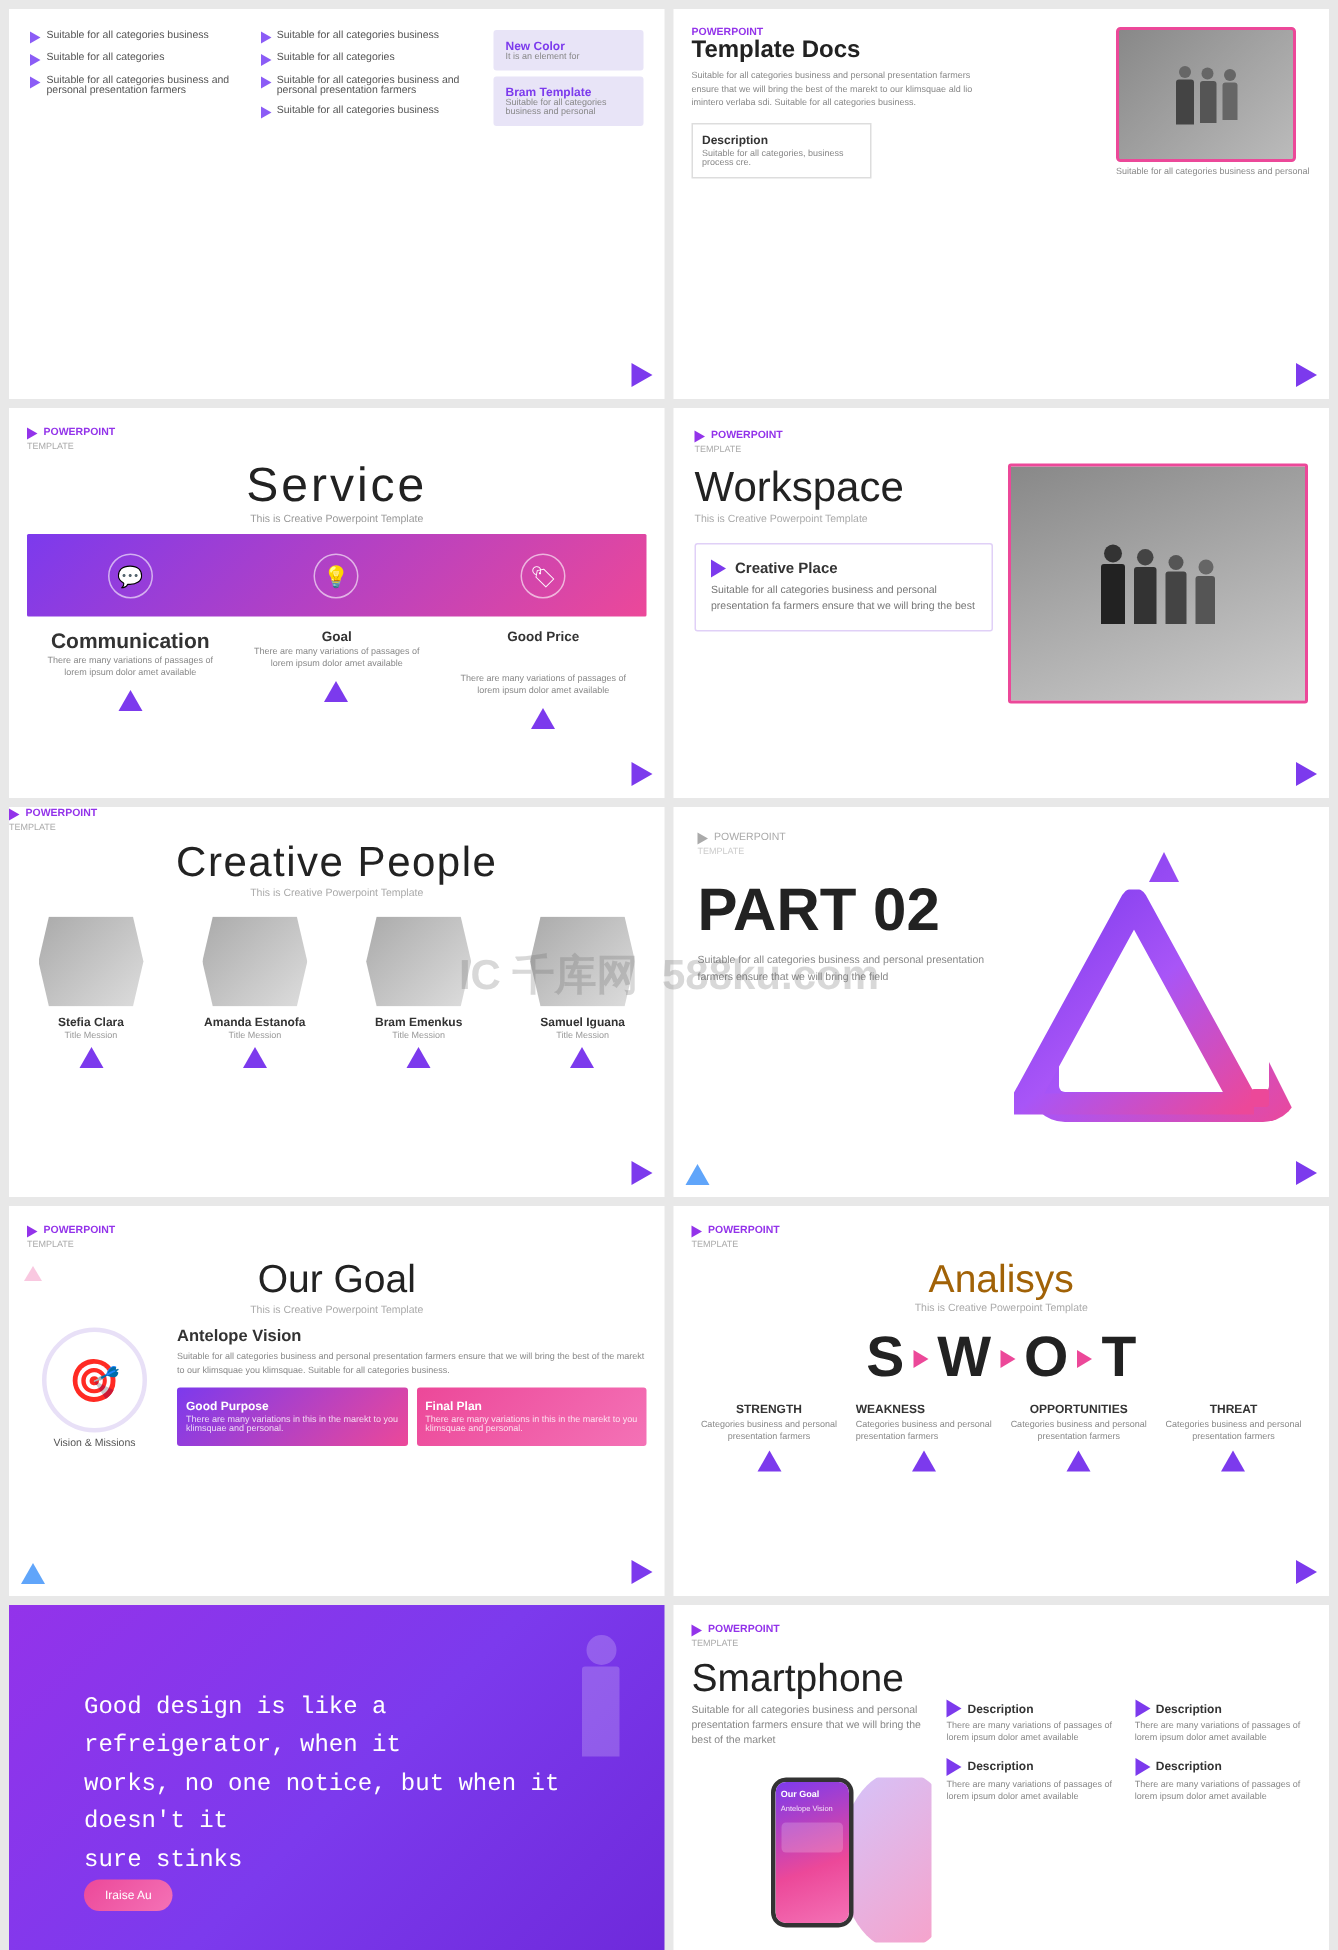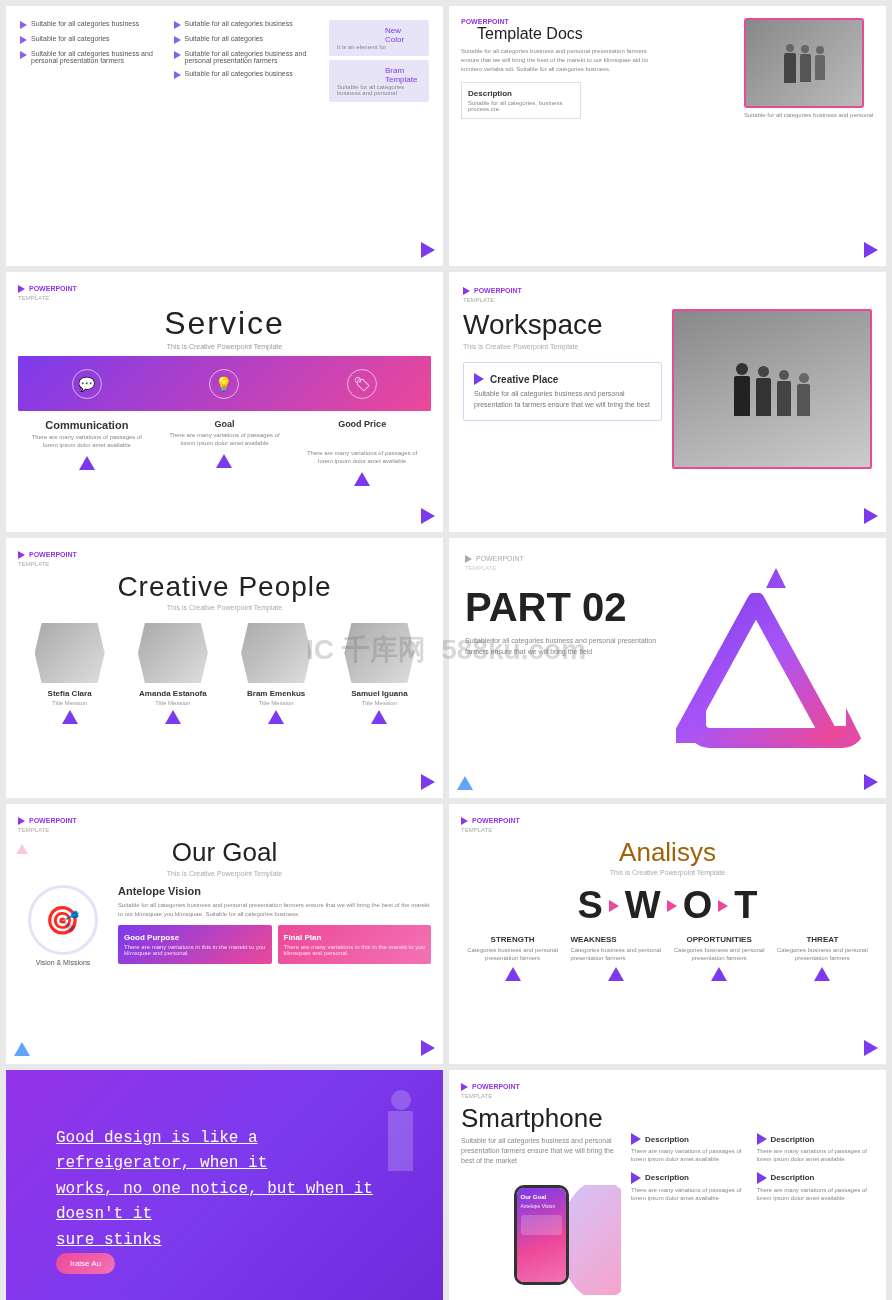--- a/index.html
+++ b/index.html
@@ -60,21 +60,21 @@
       flex-shrink: 0;
       margin-top: 1px;
     }
     .color-block {
       background: #e8e4f7;
       padding: 6px 8px;
       border-radius: 2px;
       font-size: 7px;
       margin-bottom: 4px;
     }
-    .color-block .label { color: #7c3aed; font-weight: normal; font-size: 8px; margin-left: 48px; }
+    .color-block .label { color: #7c3aed; font-weight: bold; font-size: 8px; }
     .color-block .sub { color: #888; font-size: 6px; }
 
     
     .slide-2 {
       background: #fff;
     }
 
     
     .slide-3 { background: #fff; }
     .slide-3 h1 {
@@ -247,21 +247,21 @@
     <div class="corner-arrow-right">
       <div class="arrow-right-purple"></div>
     </div>
   </div>
 
   <div class="slide slide-2">
     <div class="slide-inner" style="padding:12px;">
       <div style="display:flex;align-items:flex-start;gap:8px;">
         <div style="flex:1;">
           <div style="font-size:7px;color:#9333ea;font-weight:bold;">POWERPOINT</div>
-          <div style="font-size:16px;font-weight:400;color:#222;margin-bottom:4px;margin-left:16px;">Template Docs</div>
+          <div style="font-size:16px;font-weight:700;color:#222;margin-bottom:4px;">Template Docs</div>
           <div style="font-size:6px;color:#888;line-height:1.5;max-width:200px;margin-bottom:8px;">Suitable for all categories business and personal presentation farmers ensure that we will bring the best of the marekt to our klimsquae ald lio imintero verlaba sdi. Suitable for all categories business.</div>
           <div style="border:1px solid #ddd;padding:6px;width:120px;">
             <div style="font-size:8px;font-weight:bold;color:#333;margin-bottom:2px;">Description</div>
             <div style="font-size:6px;color:#888;">Suitable for all categories, business process cre.</div>
           </div>
         </div>
         <div style="width:130px;">
           <div style="width:120px;height:90px;background:linear-gradient(135deg,#888 0%,#bbb 100%);border-radius:3px;overflow:hidden;border:2px solid #ec4899;">
             <div class="people-silhouette" style="height:100%;align-items:center;justify-content:center;gap:4px;">
               <div class="person">
@@ -298,21 +298,21 @@
       <div style="font-size:7px;color:#999;text-align:center;margin-bottom:6px;">This is Creative Powerpoint Template</div>
 
       <div style="width:100%;height:55px;background:linear-gradient(135deg,#7c3aed 0%,#ec4899 100%);display:flex;align-items:center;justify-content:space-around;margin-bottom:8px;border-radius:1px;">
         <div class="icon-circle">💬</div>
         <div class="icon-circle">💡</div>
         <div class="icon-circle">🏷</div>
       </div>
 
       <div style="display:flex;justify-content:space-around;text-align:center;">
         <div style="width:30%;">
-          <div style="font-size:11px;font-weight:bold;color:#333;margin-bottom:2px;">Communication</div>
+          <div style="font-size:14px;font-weight:bold;color:#333;margin-bottom:2px;">Communication</div>
           <div style="font-size:6px;color:#888;line-height:1.4;">There are many variations of passages of lorem ipsum dolor amet available</div>
           <div style="margin-top:6px;display:flex;justify-content:center;">
             <div class="tri-purple"></div>
           </div>
         </div>
         <div style="width:30%;">
           <div style="font-size:9px;font-weight:bold;color:#333;margin-bottom:2px;">Goal</div>
           <div style="font-size:6px;color:#888;line-height:1.4;">There are many variations of passages of lorem ipsum dolor amet available</div>
           <div style="margin-top:6px;display:flex;justify-content:center;">
             <div class="tri-purple"></div>
@@ -374,21 +374,21 @@
           </div>
         </div>
       </div>
     </div>
     <div class="corner-arrow-right">
       <div class="arrow-right-purple"></div>
     </div>
   </div>
 
   <div class="slide slide-5">
-    <div class="slide-inner" style="padding:12px;">
+    <div class="slide-inner" style="padding:0;">
       <div style="display:flex;align-items:center;gap:4px;margin-bottom:2px;">
         <div class="play-icon" style="border-left-color:#9333ea;"></div>
         <div style="font-size:7px;color:#9333ea;font-weight:bold;">POWERPOINT</div>
       </div>
       <div style="font-size:6px;color:#aaa;margin-bottom:4px;">TEMPLATE</div>
       <h2 style="font-size:28px;font-weight:300;color:#222;text-align:center;letter-spacing:1px;margin-bottom:1px;">Creative People</h2>
       <div style="font-size:7px;color:#aaa;text-align:center;margin-bottom:12px;">This is Creative Powerpoint Template</div>
 
       <div style="display:flex;justify-content:space-around;margin-bottom:8px;">
 
@@ -576,21 +576,21 @@
         </div>
       </div>
     </div>
     <div class="corner-arrow-right">
       <div class="arrow-right-purple"></div>
     </div>
   </div>
 
   <div class="slide slide-9">
     <div style="padding:40px 50px;height:100%;display:flex;flex-direction:column;justify-content:center;position:relative;">
-      <div style="font-size:16px;color:white;font-family:'Courier New',monospace;line-height:1.6;margin-bottom:0;white-space:pre-line;text-decoration:underline;">Good design is like a refreigerator, when it
+      <div style="font-size:16px;color:white;font-family:'Courier New',monospace;line-height:1.6;margin-bottom:0;white-space:pre-line;">Good design is like a refreigerator, when it
 works, no one notice, but when it doesn't it
 sure stinks</div>
       <div style="background:linear-gradient(135deg,#ec4899,#f472b6);color:white;padding:6px 14px;border-radius:20px;font-size:8px;display:inline-block;width:fit-content;">Iraise Au</div>
 
       <div style="position:absolute;right:30px;top:20px;opacity:0.2;">
         <div class="people-silhouette">
           <div class="person">
               <div class="head" style="background:white;width:20px;height:20px;"></div>
               <div class="body" style="background:white;height:60px;width:25px;"></div>
             </div>

